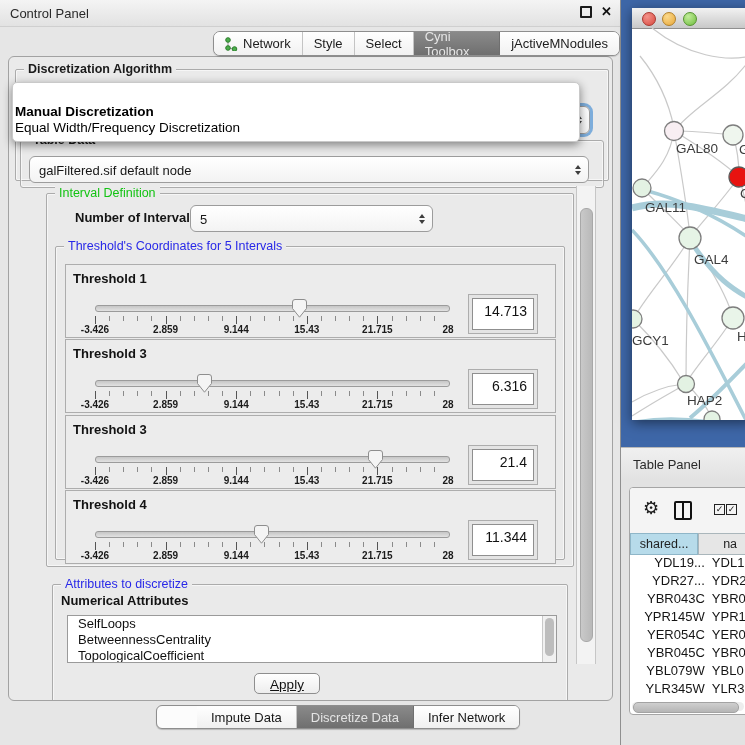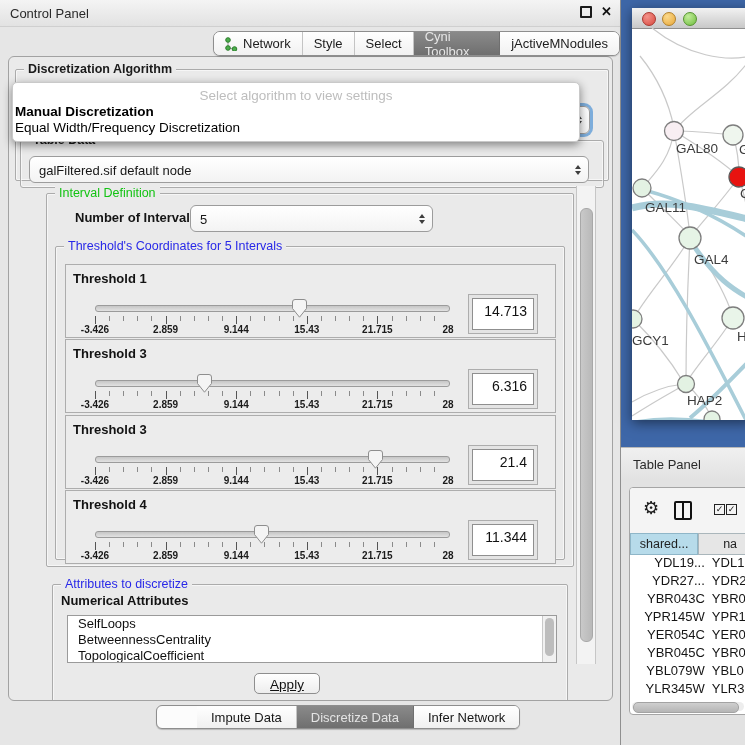--- a/index.html
+++ b/index.html
@@ -347,21 +347,20 @@
       </div>
 
       <button id="apply-btn">Apply</button>
 
       <div id="cp-vsb">
           <div class="thumb-v"></div>
         </div>
     </div>
 
     <div id="algo-popup">
-      <div class="popup-hint">Select algorithm to view settings</div>
       <div class="popup-opt1">Manual Discretization</div>
       <div class="popup-opt2">Equal Width/Frequency Discretization</div>
     </div>
 
     <nav class="bottom-tabs">
       <div class="btab">Impute Data</div>
       <div class="btab sel">Discretize Data</div>
       <div class="btab">Infer Network</div>
     </nav>
   </section>

